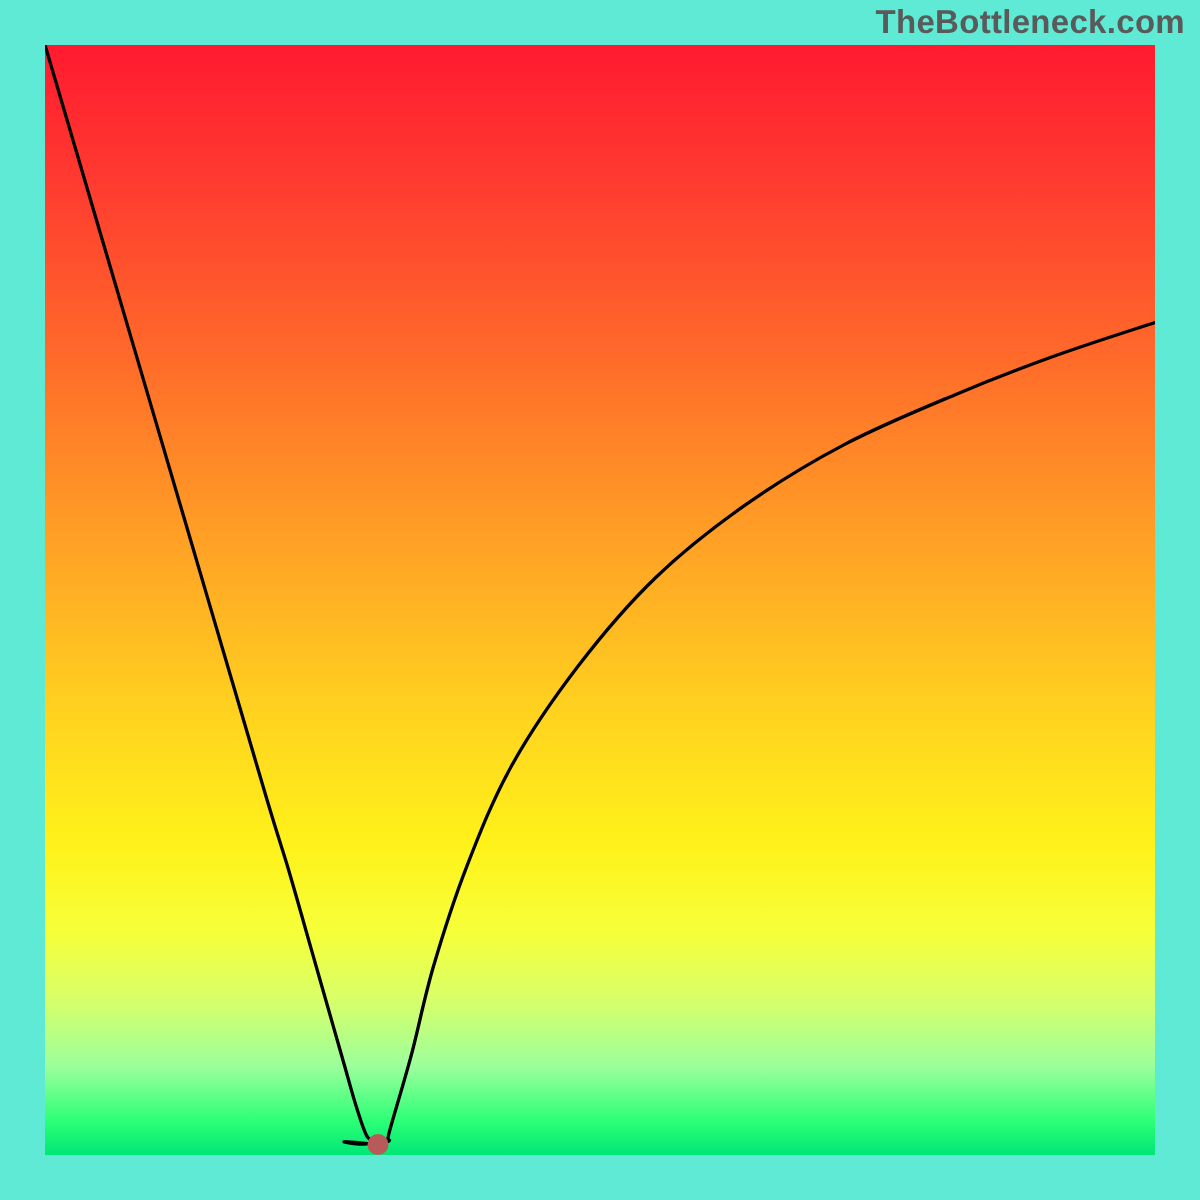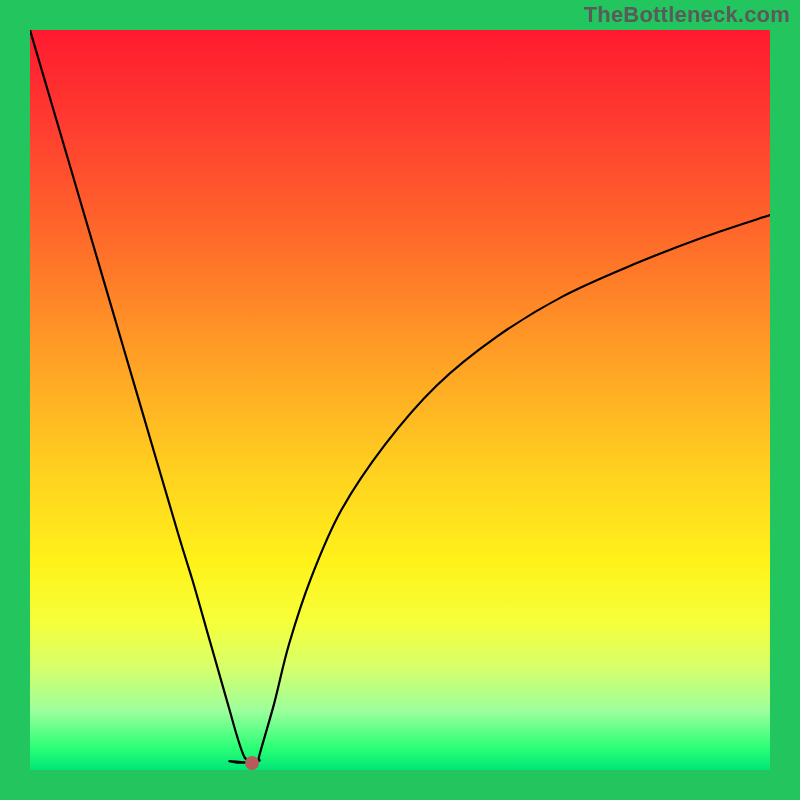--- a/index.html
+++ b/index.html
@@ -1,21 +1,21 @@
 <!DOCTYPE html>
 <html><head>
 <meta charset="utf-8">
 <style>
   * { margin: 0; padding: 0; box-sizing: border-box; }
   html, body { width: 800px; height: 800px; overflow: hidden; background: #000; }
   .stage {
     position: relative;
     width: 800px;
     height: 800px;
-    background: #22c55e;
+    background: #5eead4;
     padding-left: 40px;
   }
   .watermark {
     position: absolute;
     top: 2px;
     right: 10px;
     font-family: Arial, Helvetica, sans-serif;
     font-size: 22px;
     font-weight: 600;
     color: #5a5a5a;

